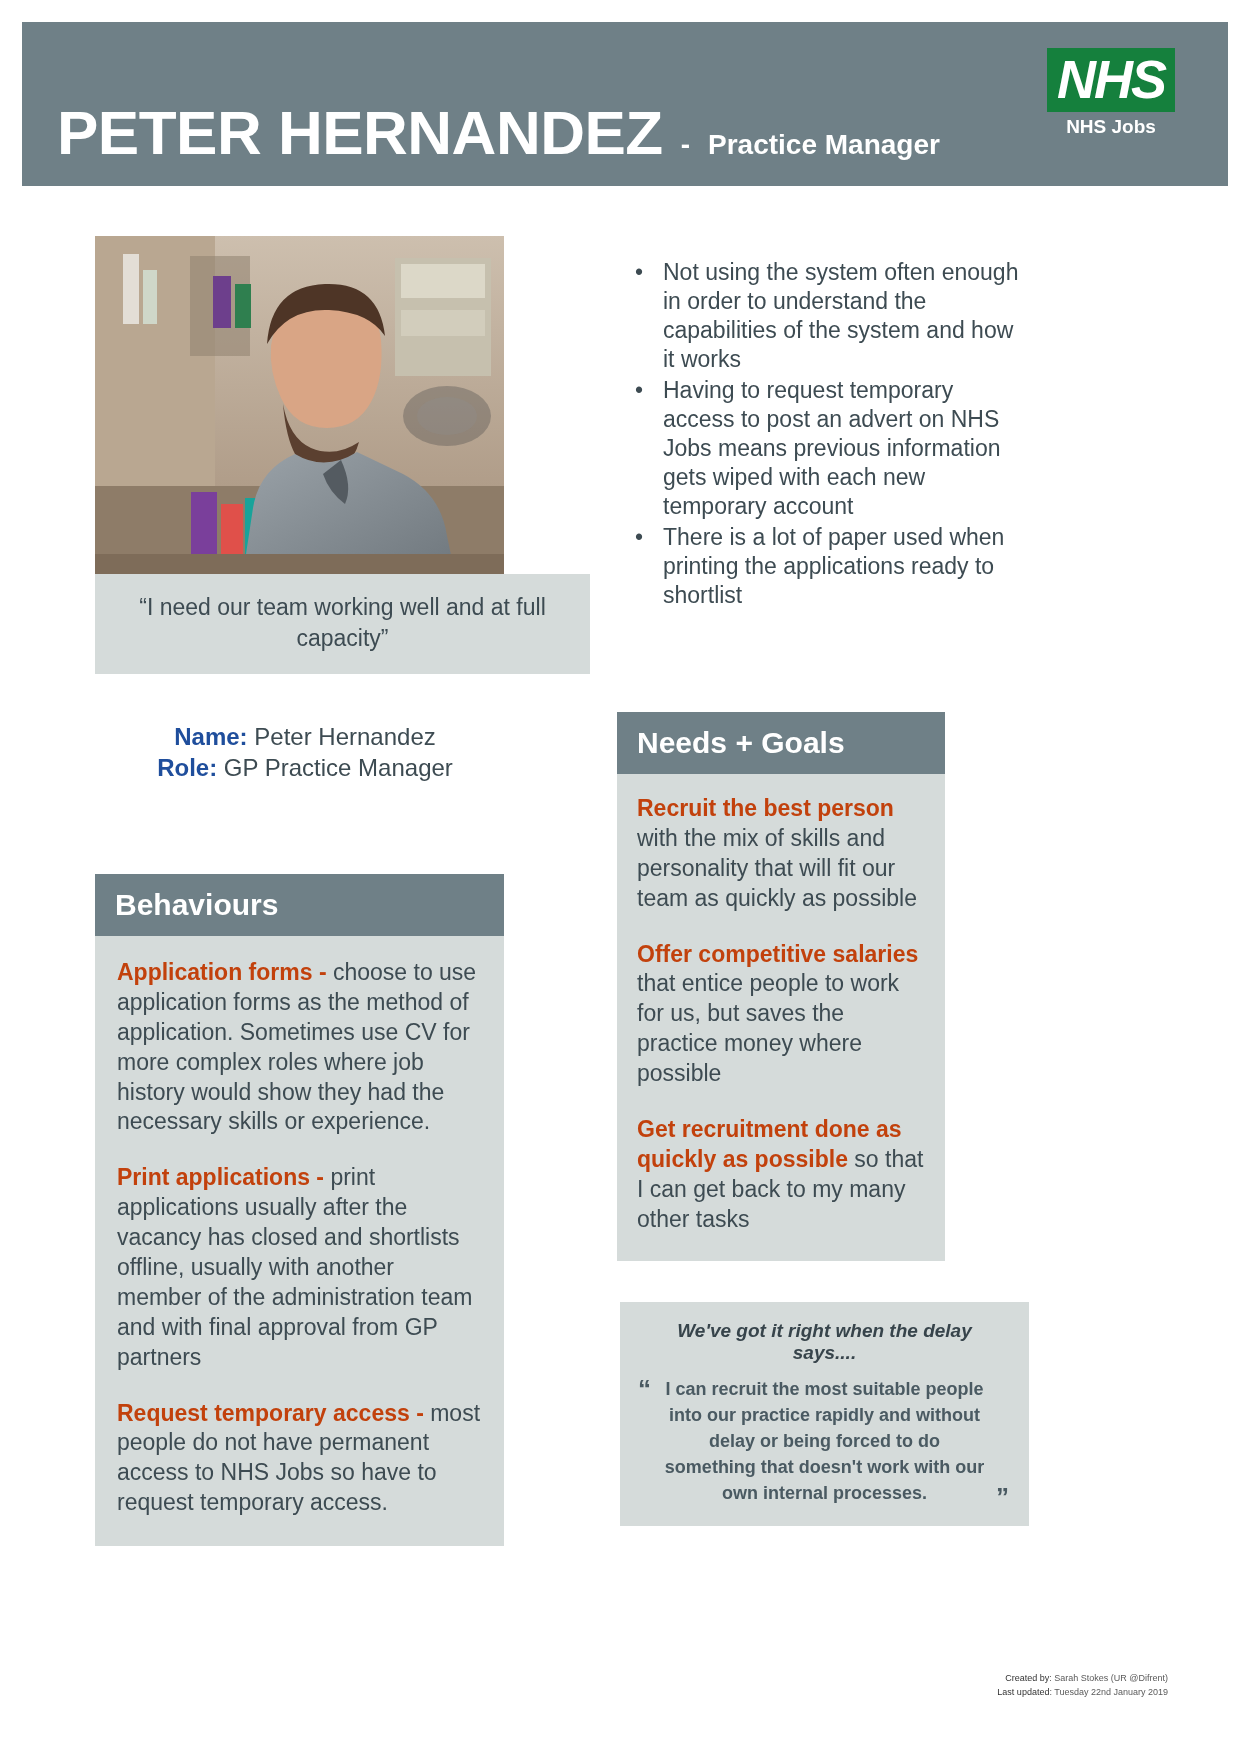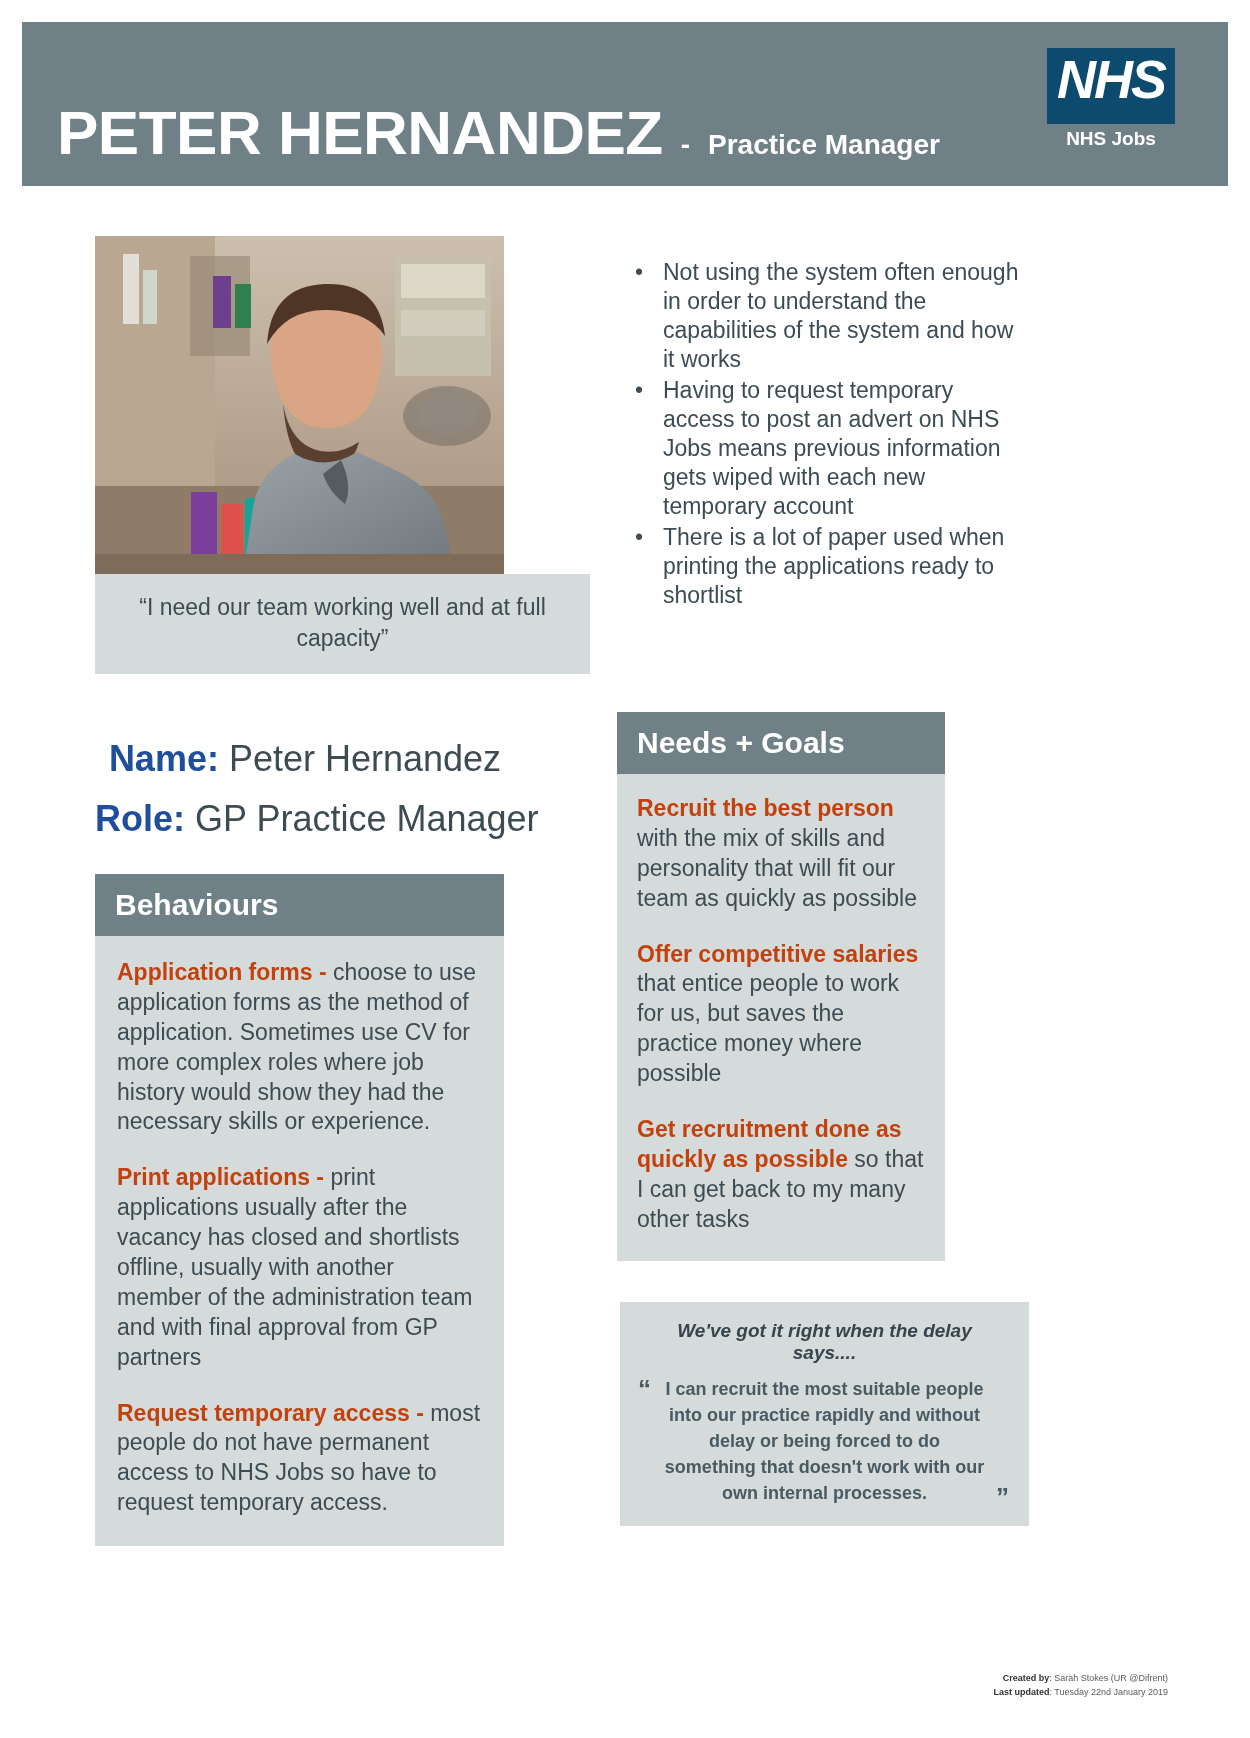--- a/index.html
+++ b/index.html
@@ -49,28 +49,28 @@
     line-height: 1;
   }
   .nhs-block {
     position: absolute;
     right: 32px;
     top: 26px;
     width: 170px;
     text-align: center;
   }
   .nhs-logo {
-    background: #0c4a6e;
+    background: #15803d;
     color: #ffffff;
     font-size: 54px;
     font-weight: bold;
     font-style: italic;
     letter-spacing: -2px;
     line-height: 1;
-    padding: 4px 10px 18px 10px;
+    padding: 4px 10px 6px 10px;
     display: inline-block;
     font-family: "Liberation Sans", sans-serif;
   }
   .nhs-sub {
     color: #ffffff;
     font-size: 19px;
     font-weight: bold;
     margin-top: 4px;
   }
 
@@ -115,25 +115,24 @@
   }
 
   .id-block {
     position: absolute;
     left: 95px;
     top: 722px;
     width: 420px;
     text-align: center;
   }
   .id-line {
-    font-size: 36px;
+    font-size: 24px;
     line-height: 1.28;
     color: #3d4b52;
     white-space: nowrap;
-    margin-top: 14px;
   }
   .id-label {
     color: #1f4e9c;
     font-weight: bold;
   }
 
   .behaviours {
     position: absolute;
     left: 95px;
     top: 874px;
@@ -229,21 +228,21 @@
 
   .footer-credit {
     position: absolute;
     right: 82px;
     top: 1672px;
     font-size: 9px;
     line-height: 1.5;
     color: #5a5a5a;
     text-align: right;
   }
-  .footer-credit .fc-label { font-weight: bold; color: #333333; }
+  .footer-credit .fc-label { font-weight: normal; color: #333333; }
 </style>
 </head>
 <body>
 
 <div class="header">
   <div class="header-title-wrap">
     <span class="header-name">PETER HERNANDEZ</span>
     <span class="header-role">-</span>
     <span class="header-role">Practice Manager</span>
   </div>

